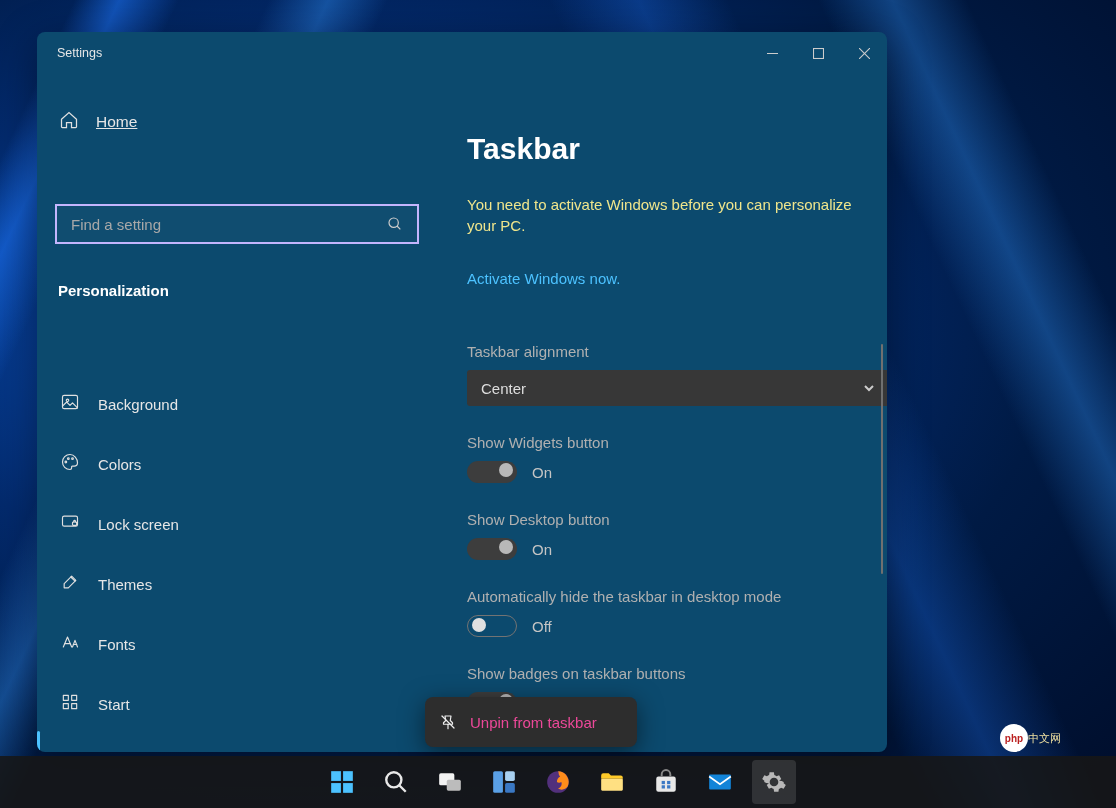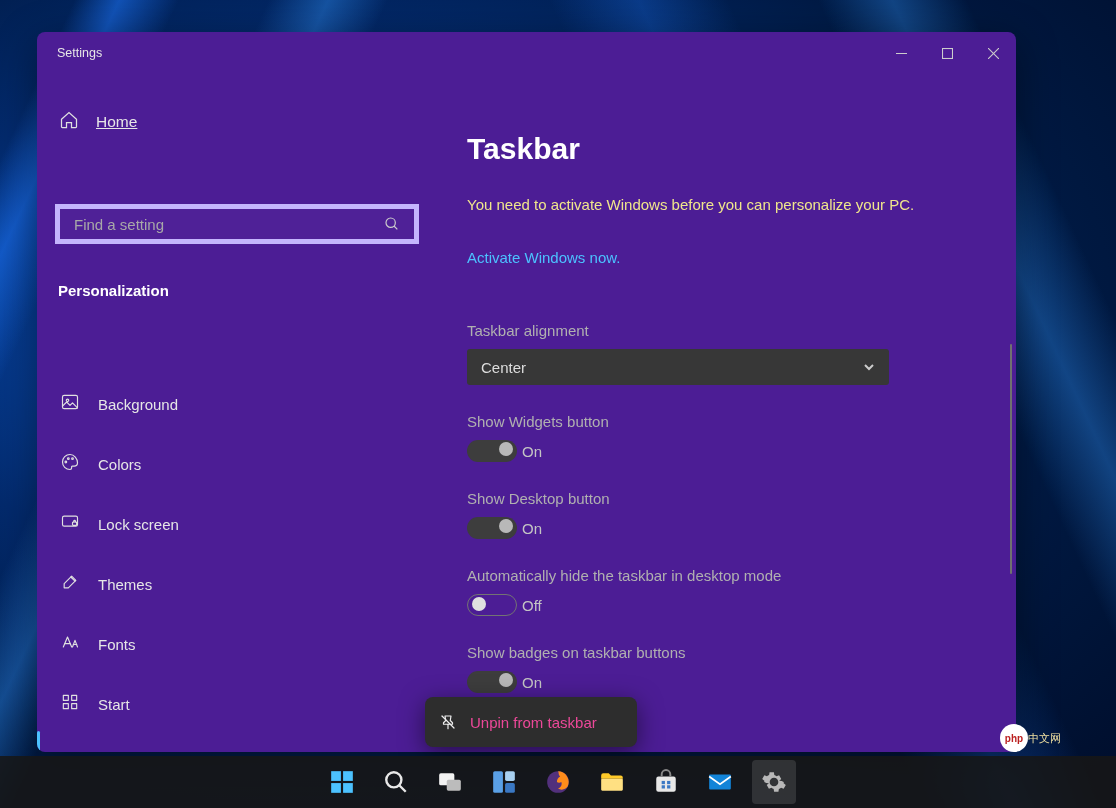--- a/index.html
+++ b/index.html
@@ -4,48 +4,48 @@
 <style>
   * { margin: 0; padding: 0; box-sizing: border-box; font-family: "Segoe UI Variable", "Segoe UI", -apple-system, sans-serif; }
   body { width: 1116px; height: 808px; overflow: hidden; position: relative; background: #000; }
   .desktop-bg { position: absolute; inset: 0; background: radial-gradient(ellipse at 30% 40%, #0a5fd8 0%, #0847a8 18%, #032a6d 40%, #001a44 65%, #000d2a 100%); }
   .desktop-bg::before { content:""; position:absolute; inset:0; background:
      linear-gradient(115deg, transparent 5%, rgba(30,120,255,0.55) 8%, transparent 12%),
      linear-gradient(115deg, transparent 18%, rgba(50,150,255,0.4) 22%, transparent 26%),
      linear-gradient(65deg, transparent 80%, rgba(50,150,255,0.35) 85%, transparent 90%),
      linear-gradient(65deg, transparent 62%, rgba(30,120,255,0.3) 68%, transparent 74%);
   }
-  .window { position: absolute; left: 37px; top: 32px; width: 979px; height: 720px; background: #4c1d95; border-radius: 8px; display: flex; flex-direction: column; overflow: hidden; box-shadow: 0 10px 40px rgba(0,0,0,0.4);}
+  .window { position: absolute; left: 37px; top: 32px; width: 850px; height: 720px; background: #0c4a6e; border-radius: 8px; display: flex; flex-direction: column; overflow: hidden; box-shadow: 0 10px 40px rgba(0,0,0,0.4);}
   .titlebar { height: 42px; display: flex; align-items: center; padding-left: 20px; color: #e6e6e6; font-size: 12.5px; }
   .win-controls { margin-left: auto; display: flex; }
   .win-btn { width: 46px; height: 42px; display:flex; align-items:center; justify-content:center; color:#ccc; font-size:14px; }
   .win-btn svg { width:11px; height:11px; stroke:#ccc; stroke-width:1.1; fill:none;}
   .body-area { flex:1; display:flex; overflow:hidden; }
   .sidebar { width: 400px; padding: 20px 18px 0 18px; overflow:hidden; position:relative;}
-  .search-box { margin-top: 62px; height:40px; border:5px solid #c4b5fd; background:rgba(255,255,255,0.02); display:flex; align-items:center; padding:0 14px; color:#a8a8a8; font-size:15px;}
+  .search-box { margin-top: 62px; height:40px; border:2px solid #c4b5fd; background:rgba(255,255,255,0.02); display:flex; align-items:center; padding:0 14px; color:#a8a8a8; font-size:15px;}
   .search-box span { flex:1; }
   .search-box svg { width:16px; height:16px; stroke:#ccc; fill:none; stroke-width:1.8;}
   .breadcrumb { margin-top: 38px; font-size:15px; color:#fff; font-weight:600; padding-left:3px;}
   .nav-list { margin-top: 54px; }
   .nav-item { height: 60px; display:flex; align-items:flex-end; gap: 17px; padding-left: 4px; color:#e6e6e6; font-size:15px; position:relative; cursor:default;}
   .nav-item.sel::before { content:""; position:absolute; left:-18px; top:18px; bottom:18px; width:3px; background:#4cc2ff; border-radius:2px;}
   .nav-item .ico { width:22px; height:22px; display:flex; align-items:center; justify-content:center;}
   .nav-item .ico svg { width:20px; height:20px; stroke:#e0e0e0; fill:none; stroke-width:1.4; stroke-linecap:round; stroke-linejoin:round;}
   .home-row { display:flex; align-items:center; gap:17px; padding-left:4px; color:#e6e6e6; font-size:15.5px; height:40px; margin-top: 8px; text-decoration: underline;}
   .home-row .ico svg { width:20px; height:20px; stroke:#e0e0e0; fill:none; stroke-width:1.5;}
   .content { flex:1; padding: 58px 30px 0 30px; overflow:hidden; position:relative;}
   h1.page-title { font-size: 30px; font-weight:600; color:#fff; margin-bottom: 28px;}
   .warn { color:#f0e68c; font-size:15px; margin-bottom: 34px; line-height:1.4;}
   .link { color:#4cc2ff; font-size:15px; margin-bottom: 56px; display:block;}
   .field { margin-bottom: 28px; }
   .field-label { color:#b0b0b0; font-size:15px; margin-bottom: 10px;}
   .dropdown { width: 422px; height:36px; background:#373737; display:flex; align-items:center; padding:16px 14px; color:#ddd; font-size:15px; border-radius:3px;}
   .dropdown span { flex:1; }
   .dropdown svg { width:12px; height:12px; stroke:#ccc; fill:none; stroke-width:2;}
-  .toggle-row { display:flex; align-items:center; gap:5px; margin-top:6px;}
+  .toggle-row { display:flex; align-items:center; gap:15px; margin-top:6px;}
   .toggle { width:50px; height:22px; border-radius:11px; border:1.5px solid #737373; position:relative; }
   .toggle .knob { width:14px; height:14px; border-radius:50%; background:#b8b8b8; position:absolute; top:2.3px; }
   .toggle.on { background:#3d3d3d; border:none; }
   .toggle.on .knob { right:4px; }
   .toggle.off { background:transparent; }
   .toggle.off .knob { left:4px; background:#e0e0e0; }
   .toggle-label { color:#c4c4c4; font-size:15px;}
   .scrollbar { position:absolute; right:4px; top:270px; width:2px; height:230px; background:#707070; border-radius:1px;}
   
   .ctx-menu { position:absolute; left:425px; top:697px; width:212px; height:50px; background:#2d2d2d; border-radius:8px; display:flex; align-items:center; gap:13px; padding:0 14px; color:#ec4899; font-size:15px; box-shadow:0 6px 24px rgba(0,0,0,0.5);}

